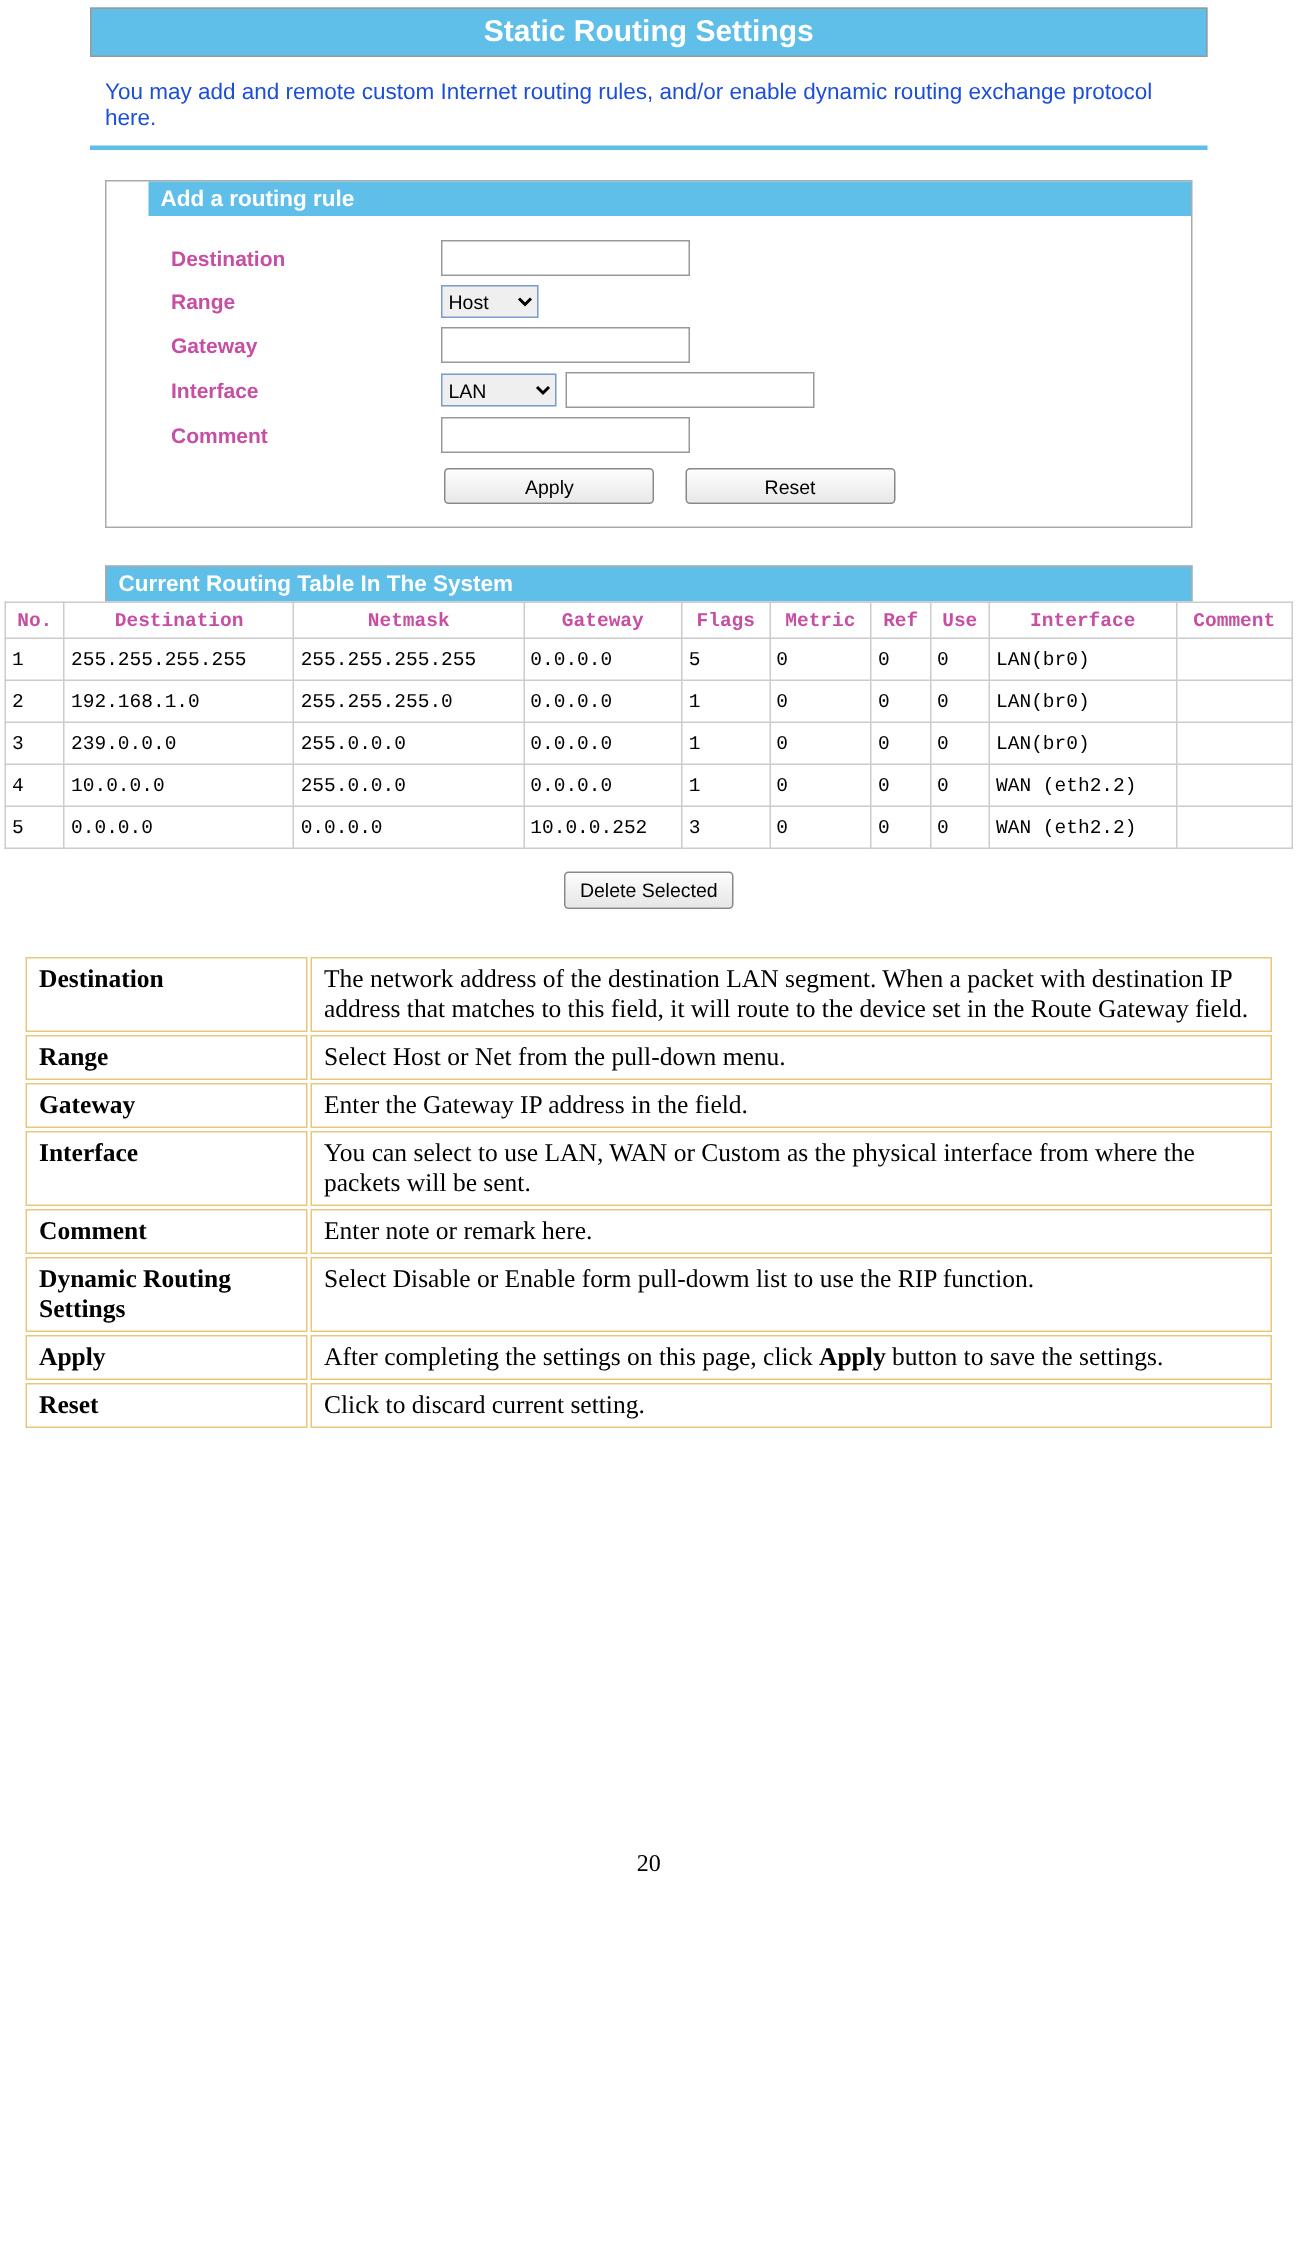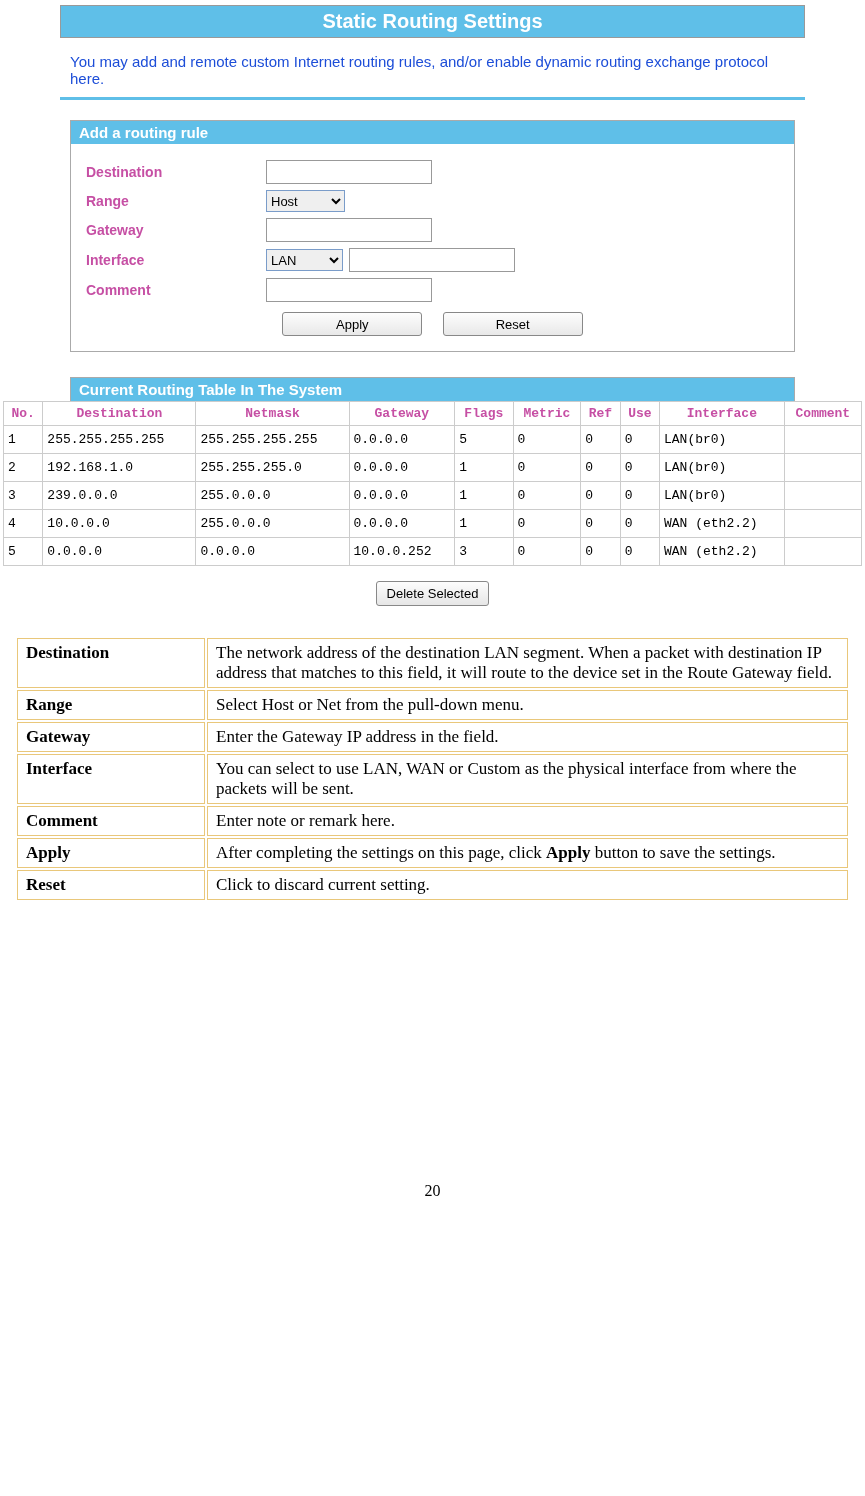--- a/index.html
+++ b/index.html
@@ -25,20 +25,21 @@
     color: #1d4ed8;
   }
   .blue-divider {
     height: 3px;
     background: #5fbfe8;
     margin: 0 60px 20px 60px;
   }
   .section-box {
     border: 1px solid #aaa;
     margin: 0 70px 25px 70px;
+    padding-left: 28px;
   }
   .section-header {
     background: #5fbfe8;
     color: #fff;
     font-weight: bold;
     font-size: 15px;
     padding: 3px 8px;
   }
   .form-area {
     padding: 10px 10px 15px 10px;
@@ -146,21 +147,21 @@
 
 <div class="section-box">
   <div class="section-header">Add a routing rule</div>
   <div class="form-area">
     <div class="form-row">
       <div class="form-label">Destination</div>
       <input class="form-input" style="">
     </div>
     <div class="form-row">
       <div class="form-label">Range</div>
-      <select class="form-select" style="width:79px">
+      <select class="form-select" style="width:65px">
         <option>Host</option>
       </select>
     </div>
     <div class="form-row">
       <div class="form-label">Gateway</div>
       <input class="form-input" style="">
     </div>
     <div class="form-row">
       <div class="form-label">Interface</div>
       <select class="form-select" style="width:77px">
@@ -281,20 +282,24 @@
       </tr>
       <tr>
         <td class="term">Interface</td>
         <td>You can select to use LAN, WAN or Custom as the physical interface from where the packets will be sent.</td>
       </tr>
       <tr>
         <td class="term">Comment</td>
         <td>Enter note or remark here.</td>
       </tr>
       <tr>
+        <td class="term">Dynamic Routing Settings</td>
+        <td>Select Disable or Enable form pull-dowm list to use the RIP function.</td>
+      </tr>
+      <tr>
         <td class="term">Apply</td>
         <td>After completing the settings on this page, click <b>Apply</b> button to save the settings.</td>
       </tr>
       <tr>
         <td class="term">Reset</td>
         <td>Click to discard current setting.</td>
       </tr>
     </tbody>
 </table>
 

